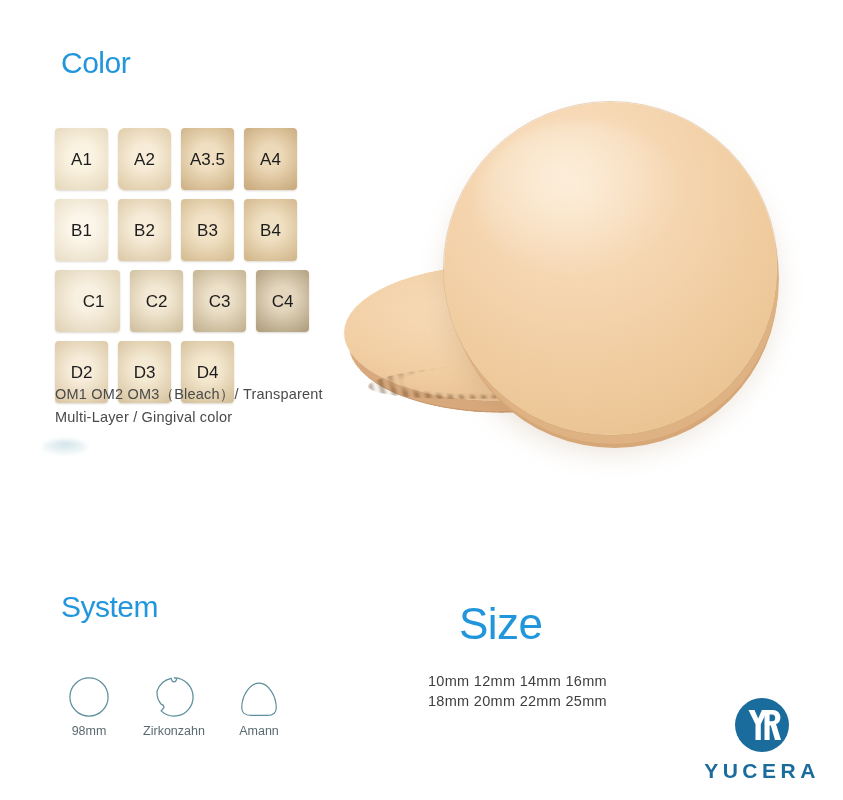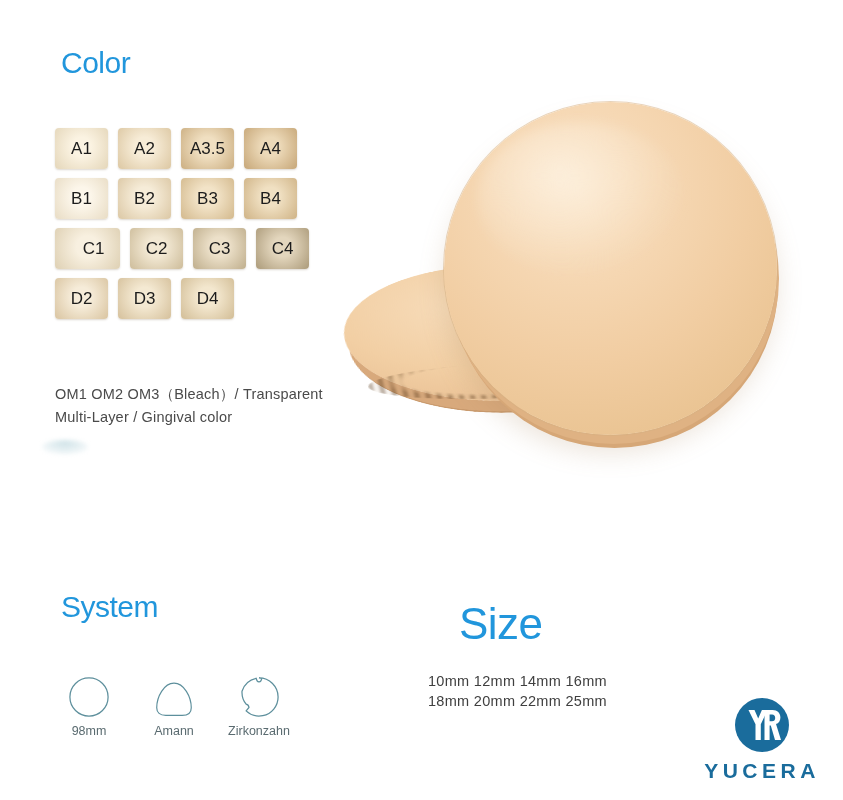--- a/index.html
+++ b/index.html
@@ -38,21 +38,21 @@
     top: 128px;
     width: 330px;
   }
   .swatch-row {
     display: flex;
     gap: 10px;
     margin-bottom: 9px;
   }
   .swatch {
     width: 53px;
-    height: 41px;
+    height: 62px;
     border-radius: 4px;
     display: flex;
     align-items: center;
     justify-content: center;
     font-size: 17px;
     color: #1c1c1c;
     font-family: "Liberation Sans", sans-serif;
     box-shadow: 0 1px 2px rgba(120,100,70,0.25);
     position: relative;
   }
@@ -221,21 +221,21 @@
 </head>
 <body>
 
 <div id="heading-color" class="section-heading">Color</div>
 
 <div id="swatch-grid">
     <div class="swatch-row">
       <div class="swatch" style="background: radial-gradient(circle at 50% 46%, rgb(251, 243, 226) 0%, rgb(251, 243, 226) 28%, rgb(228, 214, 185) 100%);">
         <span class="swatch-label">A1</span>
       </div>
-      <div class="swatch" style="background: radial-gradient(circle at 50% 46%, rgb(247, 236, 215) 0%, rgb(247, 236, 215) 28%, rgb(220, 199, 162) 100%);">
+      <div class="swatch" style="background: radial-gradient(circle at 50% 46%, rgb(247, 236, 215) 0%, rgb(247, 236, 215) 28%, rgb(220, 199, 162) 100%); border-radius: 7px;">
         <span class="swatch-label">A2</span>
       </div>
       <div class="swatch" style="background: radial-gradient(circle at 50% 46%, rgb(240, 223, 193) 0%, rgb(240, 223, 193) 28%, rgb(203, 174, 129) 100%); text-align: center;">
         <span class="swatch-label">A3.5</span>
       </div>
       <div class="swatch" style="background: radial-gradient(circle at 50% 46%, rgb(236, 217, 184) 0%, rgb(236, 217, 184) 28%, rgb(198, 166, 119) 100%);">
         <span class="swatch-label">A4</span>
       </div>
     </div>
     <div class="swatch-row">
@@ -300,33 +300,33 @@
     <div class="system-item">
       <div class="system-icon-box">
         <svg viewBox="0 0 44 44" width="42" height="42">
           <circle cx="22" cy="22" r="20" fill="none" stroke="#5d8f9c" stroke-width="1.3"></circle>
         </svg>
       </div>
       <div class="system-label">98mm</div>
     </div>
     <div class="system-item">
       <div class="system-icon-box">
+        <svg viewBox="0 0 44 44" width="42" height="42">
+          <path d="M22 2 A20 20 0 0 1 42 22 A20 20 0 0 1 26 41.6 A20 20 0 0 1 8.5 36.5 L11.5 33 A4 4 0 0 0 8.5 29.5 A20 20 0 0 1 4.2 16 A20 20 0 0 1 19 2.4 L20 5.2 A2.4 2.4 0 0 0 24 5.2 L25 2.4 A20 20 0 0 1 22 2 Z" fill="none" stroke="#5d8f9c" stroke-width="1.3"></path>
+        </svg>
+      </div>
+      <div class="system-label">Zirkonzahn</div>
+    </div>
+    <div class="system-item">
+      <div class="system-icon-box">
         <svg viewBox="0 0 44 40" width="40" height="37">
           <path d="M22 2 C33 2 41 17 41 29 C41 34.5 37.5 37.5 31 37.5 L13 37.5 C6.5 37.5 3 34.5 3 29 C3 17 11 2 22 2 Z" fill="none" stroke="#5d8f9c" stroke-width="1.3"></path>
         </svg>
       </div>
       <div class="system-label">Amann</div>
-    </div>
-    <div class="system-item">
-      <div class="system-icon-box">
-        <svg viewBox="0 0 44 44" width="42" height="42">
-          <path d="M22 2 A20 20 0 0 1 42 22 A20 20 0 0 1 26 41.6 A20 20 0 0 1 8.5 36.5 L11.5 33 A4 4 0 0 0 8.5 29.5 A20 20 0 0 1 4.2 16 A20 20 0 0 1 19 2.4 L20 5.2 A2.4 2.4 0 0 0 24 5.2 L25 2.4 A20 20 0 0 1 22 2 Z" fill="none" stroke="#5d8f9c" stroke-width="1.3"></path>
-        </svg>
-      </div>
-      <div class="system-label">Zirkonzahn</div>
     </div>
   </div>
 
 <div id="heading-size" class="section-heading">Size</div>
 
 <div id="size-line-1" class="size-line">10mm 12mm 14mm 16mm</div>
 <div id="size-line-2" class="size-line">18mm 20mm 22mm 25mm</div>
 
 <div id="brand-logo">
   <svg id="brand-mark" viewBox="0 0 56 56">

